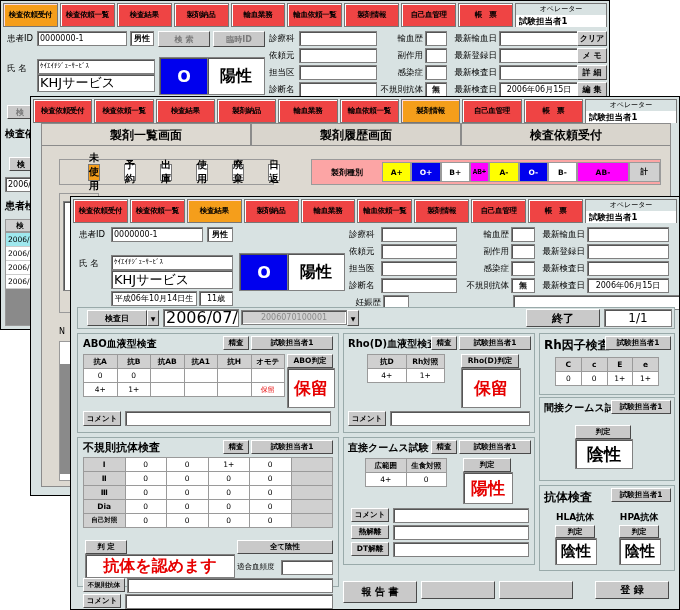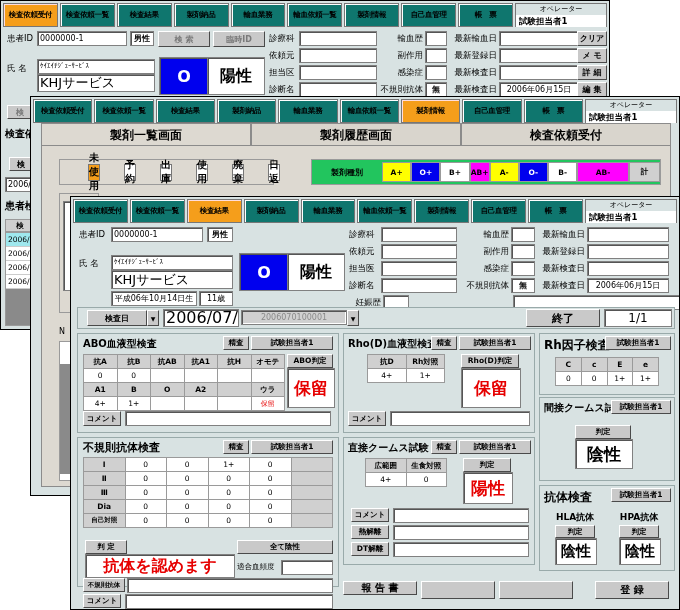--- a/index.html
+++ b/index.html
@@ -9,21 +9,21 @@
     font-size:9px;color:#000;
     -webkit-font-smoothing:none;
   }
   .win{position:absolute;background:#d6e0e0;border:1px solid #000;box-sizing:border-box;overflow:hidden;}
   .win.w1{left:0;top:0;width:610px;height:330px;background:#d8e2e2;}
   .win.w2{left:30px;top:96px;width:650px;height:400px;background:#d8e2e2;}
   .win.w3{left:70px;top:196px;width:610px;height:414px;background:#d8e2e2;}
 
   
   .tabstrip{display:flex;align-items:stretch;background:#d8e2e2;padding:2px 2px 0 2px;box-sizing:border-box;height:26px;}
-  .mtab{flex:1;margin-right:2px;background:#0f766e;border:1px solid #767676;border-bottom:1px solid #767676;
+  .mtab{flex:1;margin-right:2px;background:#ef4444;border:1px solid #767676;border-bottom:1px solid #767676;
         display:flex;align-items:center;justify-content:center;font-size:7.5px;font-weight:bold;
         box-shadow:inset 1px 1px 0 #fff;letter-spacing:-0.3px;}
   .mtab.active{background:#f59e1b;box-shadow:inset 1px 1px 0 #fdd;}
   .optbox{width:92px;border:1px solid #767676;background:#fff;display:flex;flex-direction:column;
           box-sizing:border-box;}
   .optbox .ol{font-size:7px;text-align:center;line-height:11px;background:#d8e2e2;}
   .optbox .ov{font-size:8.5px;font-weight:bold;text-align:left;padding-left:3px;line-height:12px;background:#fff;}
 
   
   .lab{font-size:8.5px;}
@@ -186,26 +186,26 @@
 
   <div style="position:absolute;left:28px;top:62px;width:215px;height:26px;border:1px solid #9a9a9a;background:#ddd9d1;box-sizing:border-box;display:flex;align-items:center;padding:0 4px;">
     <div class="pill on" style="width:34px;height:17px;">未使用</div>
     <div class="pill" style="width:34px;height:17px;">予 約</div>
     <div class="pill" style="width:34px;height:17px;">出 庫</div>
     <div class="pill" style="width:34px;height:17px;">使 用</div>
     <div class="pill" style="width:34px;height:17px;">廃 棄</div>
     <div class="pill" style="width:34px;height:17px;">日 返</div>
   </div>
 
-  <div style="position:absolute;left:280px;top:62px;width:350px;height:26px;border:1px solid #9a9a9a;background:#22c55e;box-sizing:border-box;display:flex;align-items:center;">
+  <div style="position:absolute;left:280px;top:62px;width:350px;height:26px;border:1px solid #9a9a9a;background:#fca5a5;box-sizing:border-box;display:flex;align-items:center;">
     <div style="width:72px;text-align:center;font-size:8px;font-weight:bold;">製剤種別</div>
     <div class="chip" style="width:30px;height:20px;background:#ffff00;">A+</div>
     <div class="chip" style="width:30px;height:20px;background:#0000ee;color:#fff;">O+</div>
     <div class="chip" style="width:30px;height:20px;background:#ffffff;">B+</div>
-    <div class="chip" style="width:20px;height:20px;background:#ff00ff;">AB+</div>
+    <div class="chip" style="width:20px;height:20px;background:#ff00ff;font-family:Liberation Mono, monospace;">AB+</div>
     <div class="chip" style="width:30px;height:20px;background:#ffff00;">A-</div>
     <div class="chip" style="width:30px;height:20px;background:#0000ee;color:#fff;">O-</div>
     <div class="chip" style="width:30px;height:20px;background:#ffffff;">B-</div>
     <div class="chip" style="width:53px;height:20px;background:#ff00ff;">AB-</div>
     <div class="chip" style="width:32px;height:20px;background:#d0d0d0;">計</div>
   </div>
 
   <div style="position:absolute;left:28px;top:96px;width:40px;height:120px;border:1px solid #9a9a9a;background:#ddd9d1;box-sizing:border-box;"></div>
   <div class="fld" style="position:absolute;left:32px;top:104px;width:12px;height:90px;"></div>
   <div style="position:absolute;left:28px;top:230px;font-size:8px;">N</div>
@@ -322,28 +322,20 @@
     </tr>
     <tr>
       <td>0</td>
       <td>0</td>
       <td></td>
       <td></td>
       <td></td>
       <td class="blue-cell" style="font-weight:bold;">O</td>
     </tr>
     <tr>
-      <td class="hd">A1</td>
-      <td class="hd">B</td>
-      <td class="hd">O</td>
-      <td class="hd">A2</td>
-      <td class="hd"></td>
-      <td class="hd">ウラ</td>
-    </tr>
-    <tr>
       <td>4+</td>
       <td>1+</td>
       <td></td>
       <td></td>
       <td></td>
       <td class="red" style="font-size:7px;">保留</td>
     </tr>
   </tbody>
     </table>
 
@@ -492,17 +484,17 @@
   <div class="btn sm" style="position:absolute;left:540px;top:291px;width:60px;height:14px;">試験担当者1</div>
 
   <div style="position:absolute;left:476px;top:314px;width:56px;text-align:center;font-size:9px;font-weight:bold;">HLA抗体</div>
   <div class="btn sm" style="position:absolute;left:484px;top:328px;width:40px;height:13px;">判定</div>
   <div class="bigresult" style="position:absolute;left:484px;top:341px;width:40px;height:25px;font-size:15px;">陰性</div>
 
   <div style="position:absolute;left:540px;top:314px;width:56px;text-align:center;font-size:9px;font-weight:bold;">HPA抗体</div>
   <div class="btn sm" style="position:absolute;left:548px;top:328px;width:40px;height:13px;">判定</div>
   <div class="bigresult" style="position:absolute;left:548px;top:341px;width:40px;height:25px;font-size:15px;">陰性</div>
 
-  <div class="btn" style="position:absolute;left:272px;top:384px;width:74px;height:14px;font-size:10px;">報 告 書</div>
+  <div class="btn" style="position:absolute;left:272px;top:384px;width:74px;height:22px;font-size:10px;">報 告 書</div>
   <div class="btn" style="position:absolute;left:350px;top:384px;width:74px;height:18px;"></div>
   <div class="btn" style="position:absolute;left:428px;top:384px;width:74px;height:18px;"></div>
   <div class="btn" style="position:absolute;left:524px;top:384px;width:74px;height:18px;font-size:10px;">登 録</div>
 </div>
 
 </body></html>

